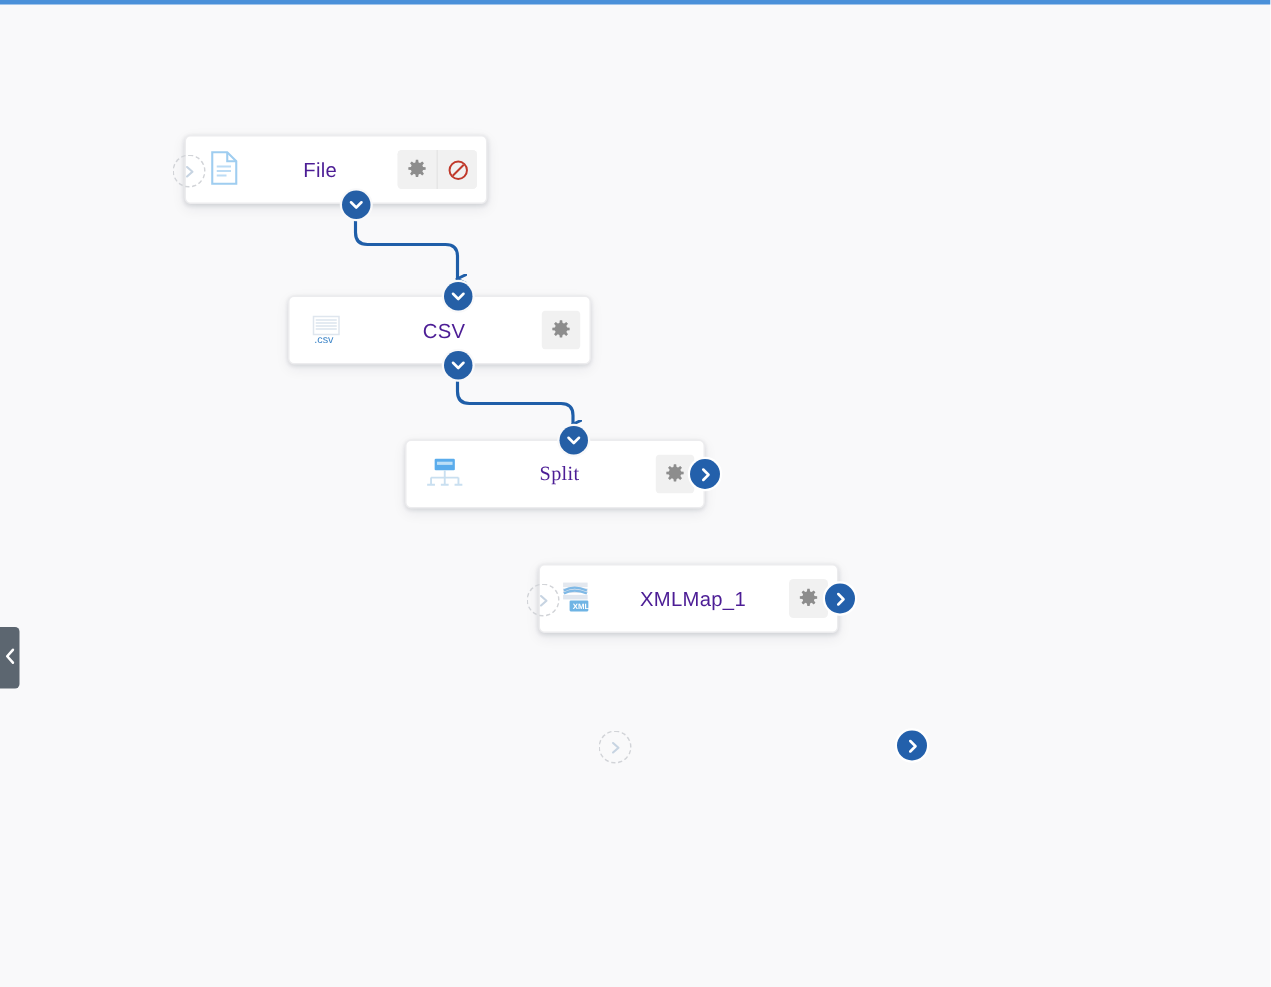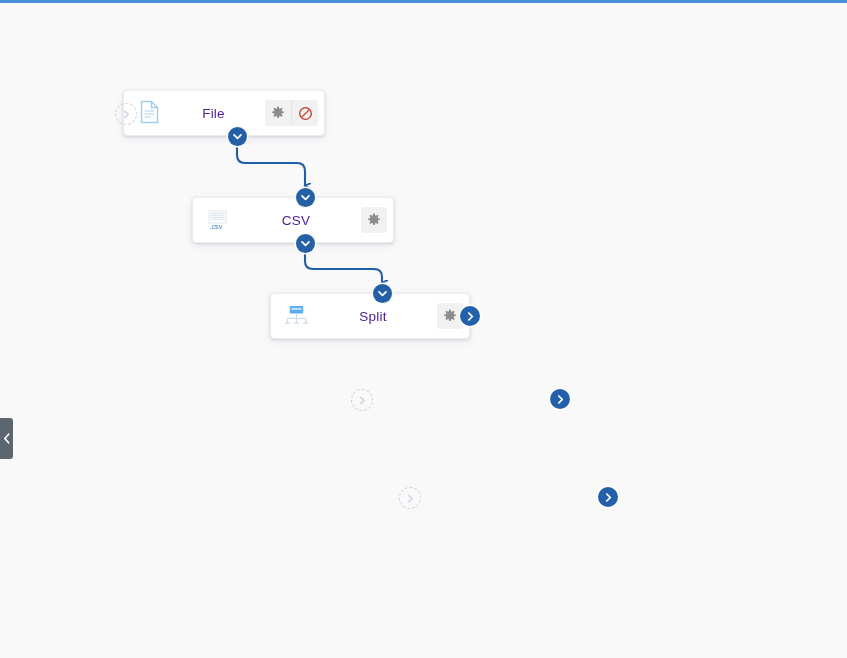--- a/index.html
+++ b/index.html
@@ -231,21 +231,21 @@
     <svg width="11" height="11" viewBox="0 0 12 12">
       <path d="M2.2,4.2 L6,8 L9.8,4.2" fill="none" stroke="#ffffff" stroke-width="1.9" stroke-linecap="round" stroke-linejoin="round"></path>
     </svg>
   </span>
   <span class="port-down" style="left:296px; top:231px;">
     <svg width="11" height="11" viewBox="0 0 12 12">
       <path d="M2.2,4.2 L6,8 L9.8,4.2" fill="none" stroke="#ffffff" stroke-width="1.9" stroke-linecap="round" stroke-linejoin="round"></path>
     </svg>
   </span>
 
-  <div class="node" style="left:270px; top:290px; width:200px;">
+  <div class="node" style="left:270px; top:290px; width:200px;font-family:Liberation Serif, serif;">
     <span class="node-icon">
       <svg width="25" height="25" viewBox="0 0 26 26">
         <rect x="6" y="3" width="14" height="8" rx="0.8" fill="#5aacec"></rect>
         <rect x="7.6" y="5" width="10.8" height="2.2" fill="#bcdff7"></rect>
         <line x1="13" y1="11" x2="13" y2="16" stroke="#c9dff0" stroke-width="1.3"></line>
         <line x1="3.5" y1="16" x2="22.5" y2="16" stroke="#c9dff0" stroke-width="1.3"></line>
         <g stroke="#c9dff0" stroke-width="1.3">
           <line x1="3.5" y1="16" x2="3.5" y2="21"></line>
           <line x1="13" y1="16" x2="13" y2="21"></line>
           <line x1="22.5" y1="16" x2="22.5" y2="21"></line>
@@ -269,20 +269,42 @@
     <svg width="11" height="11" viewBox="0 0 12 12">
       <path d="M2.2,4.2 L6,8 L9.8,4.2" fill="none" stroke="#ffffff" stroke-width="1.9" stroke-linecap="round" stroke-linejoin="round"></path>
     </svg>
   </span>
   <span class="port-right" style="left:460px; top:303px;">
     <svg width="11" height="11" viewBox="0 0 12 12">
       <path d="M4.2,2.2 L8,6 L4.2,9.8" fill="none" stroke="#ffffff" stroke-width="1.9" stroke-linecap="round" stroke-linejoin="round"></path>
     </svg>
   </span>
 
+  <div class="node" style="left:359px; top:373px; width:200px;">
+    <span class="node-icon">
+      <svg width="25" height="24" viewBox="0 0 26 24">
+        <rect x="2.5" y="2" width="17" height="3.2" fill="#e3e8ef"></rect>
+        <rect x="2.5" y="6" width="17" height="3.2" fill="#dfe6ef"></rect>
+        <path d="M3,7.5 Q10,3.5 19,7.5" fill="none" stroke="#7fb9e6" stroke-width="1.6"></path>
+        <path d="M3,9.6 Q10,5.6 19,9.6" fill="none" stroke="#7fb9e6" stroke-width="1.6"></path>
+        <rect x="2.5" y="10.5" width="17" height="3.2" fill="#dfe6ef"></rect>
+        <rect x="7" y="14.5" width="13" height="7.5" rx="0.8" fill="#6fb4e4"></rect>
+        <text x="9.2" y="20.2" font-family="Liberation Sans, sans-serif" font-size="5.4" fill="#ffffff" font-weight="bold">XML</text>
+      </svg>
+    </span>
+    <span class="node-title">XMLMap_1</span>
+    <span class="node-actions">
+      <span class="act-btn">
+        <svg width="14" height="14" viewBox="0 0 16 16">
+          <path fill="#8d8d8d" d="M8,5.1A2.9,2.9 0 1 0 8,10.9A2.9,2.9 0 1 0 8,5.1 M8,6.6A1.4,1.4 0 1 1 8,9.4A1.4,1.4 0 1 1 8,6.6z"></path>
+          <path fill="#8d8d8d" d="M7.1,0.6h1.8l0.3,2.0 1.2,0.5 1.6,-1.2 1.3,1.3 -1.2,1.6 0.5,1.2 2.0,0.3v1.8l-2.0,0.3 -0.5,1.2 1.2,1.6 -1.3,1.3 -1.6,-1.2 -1.2,0.5 -0.3,2.0h-1.8l-0.3,-2.0 -1.2,-0.5 -1.6,1.2 -1.3,-1.3 1.2,-1.6 -0.5,-1.2 -2.0,-0.3v-1.8l2.0,-0.3 0.5,-1.2 -1.2,-1.6 1.3,-1.3 1.6,1.2 1.2,-0.5z"></path>
+        </svg>
+      </span>
+    </span>
+  </div>
   <span class="port-in-left" style="left:351px; top:386px;">
     <svg width="9" height="9" viewBox="0 0 10 10">
       <path d="M3,1.5 L7,5 L3,8.5" fill="none" stroke="#c7d4e2" stroke-width="1.6" stroke-linecap="round" stroke-linejoin="round"></path>
     </svg>
   </span>
   <span class="port-right" style="left:550px; top:386px;">
     <svg width="11" height="11" viewBox="0 0 12 12">
       <path d="M4.2,2.2 L8,6 L4.2,9.8" fill="none" stroke="#ffffff" stroke-width="1.9" stroke-linecap="round" stroke-linejoin="round"></path>
     </svg>
   </span>

